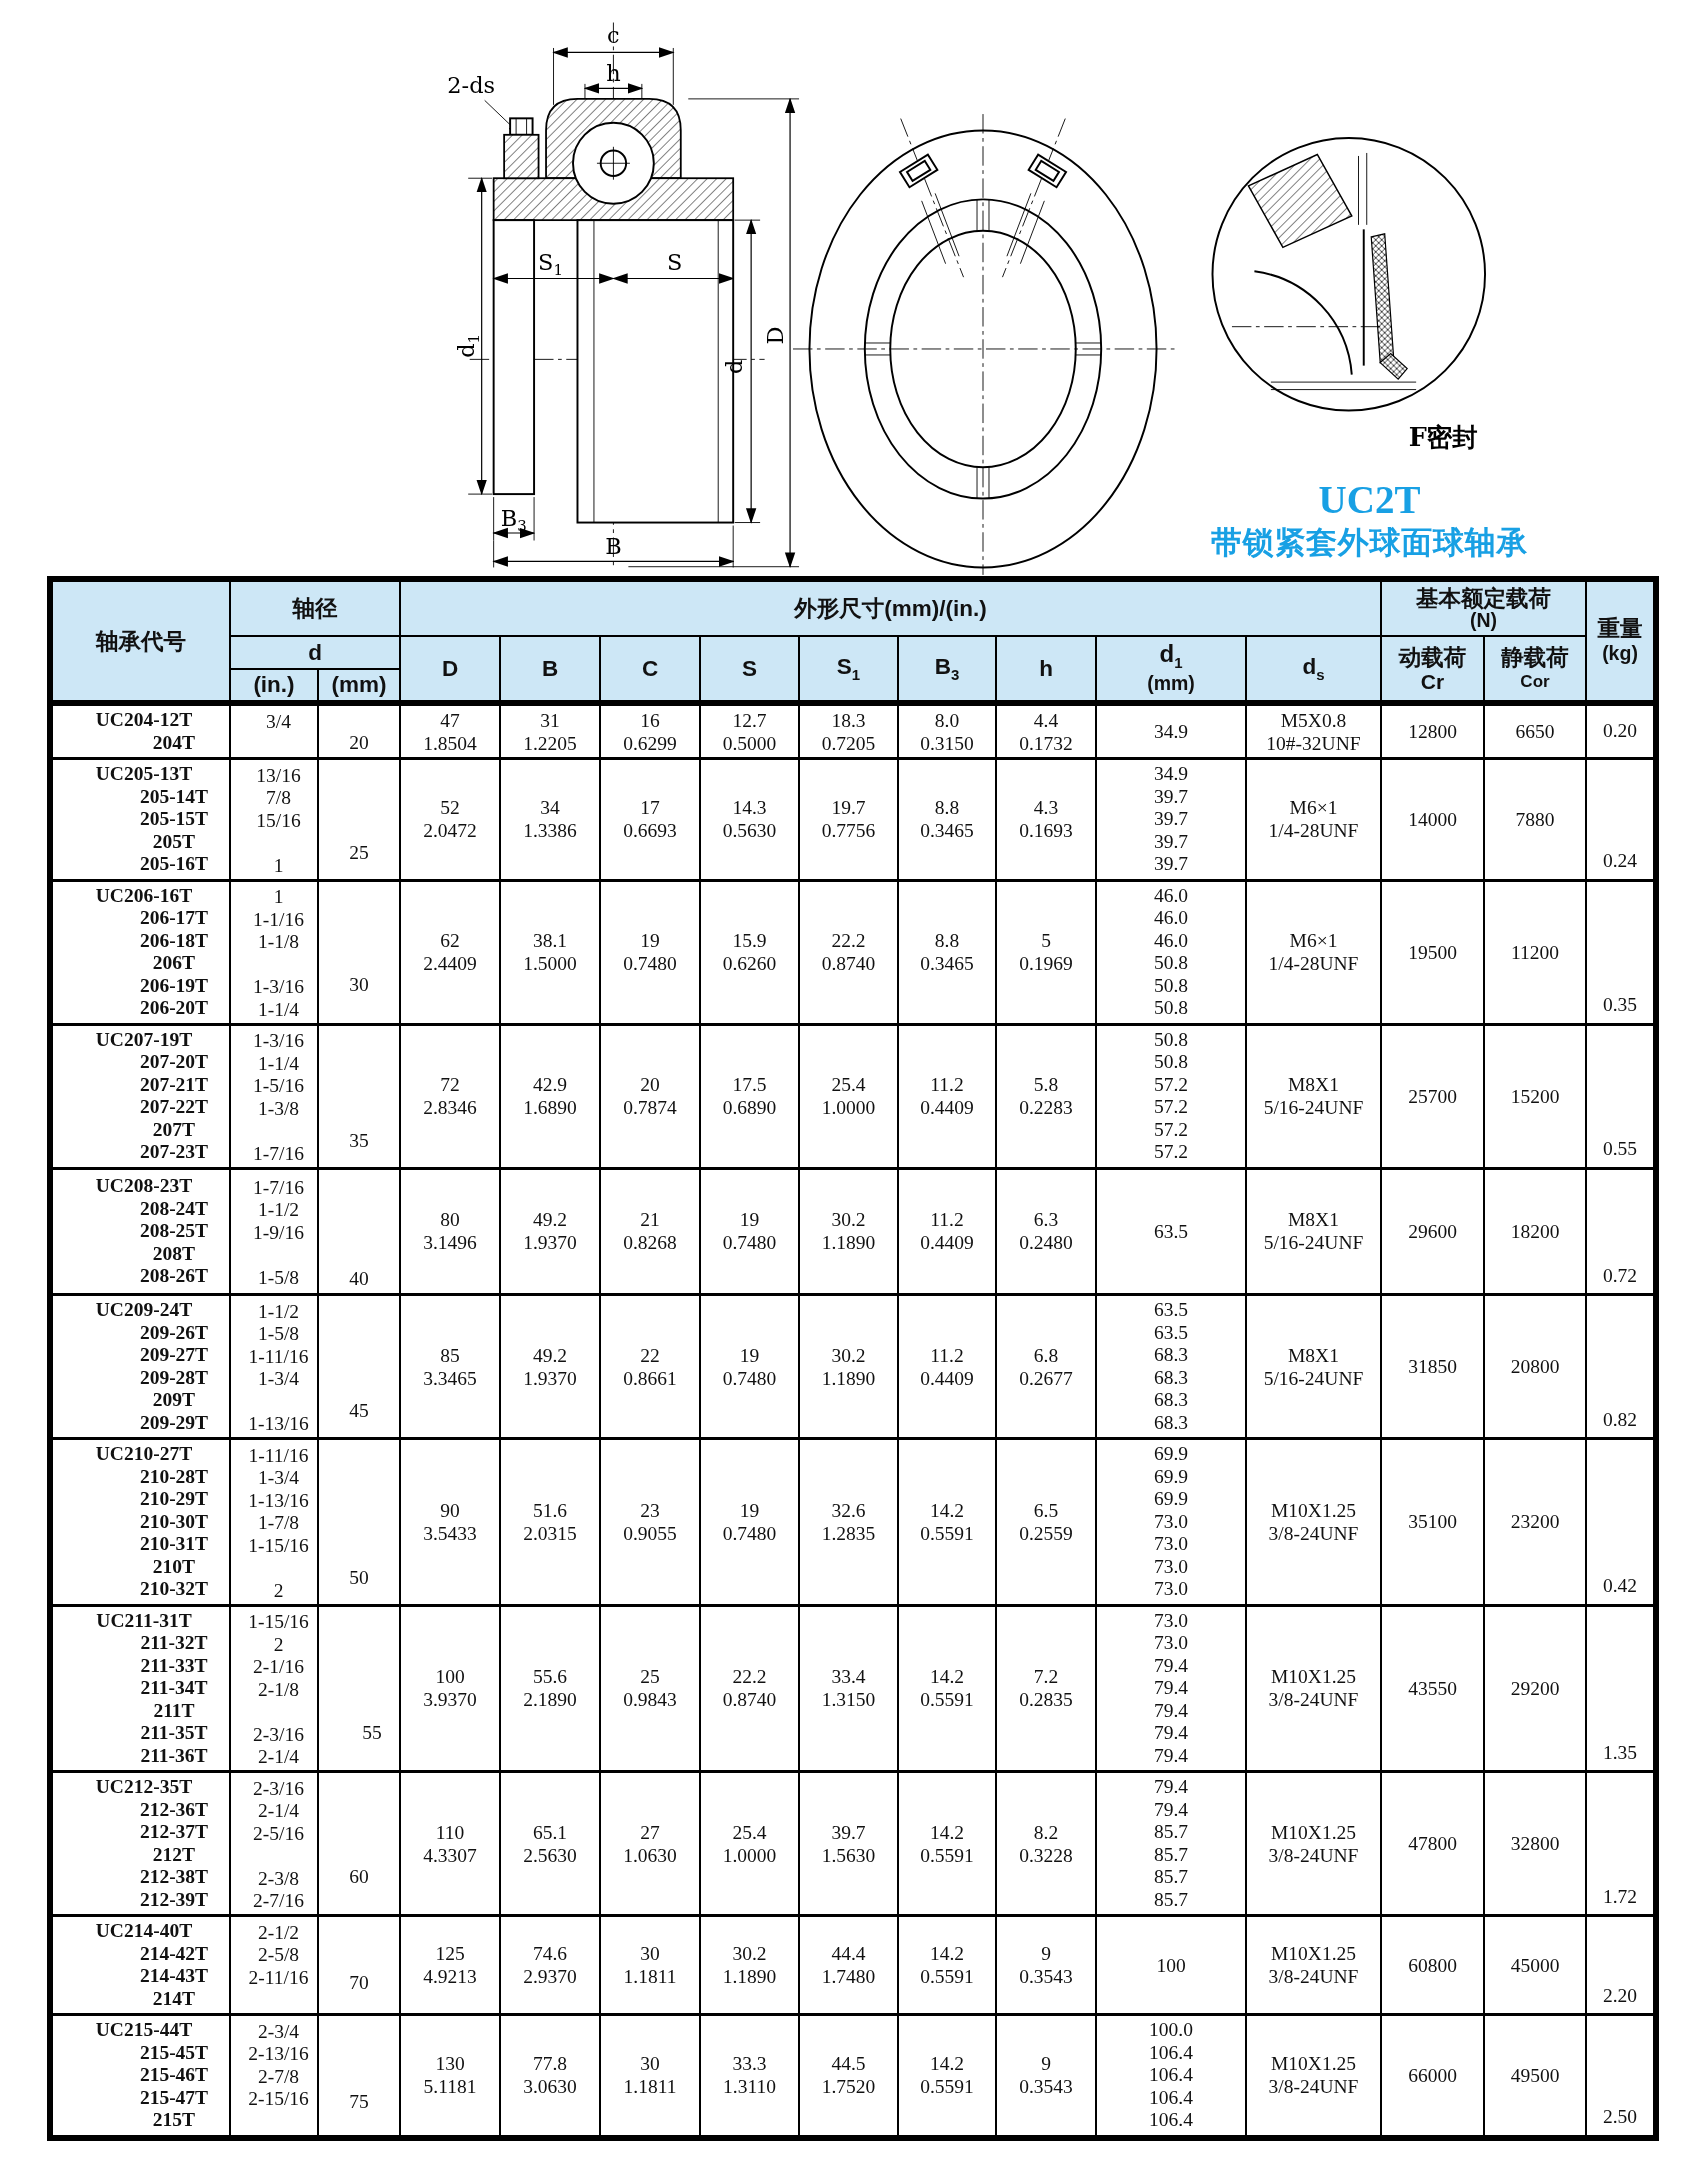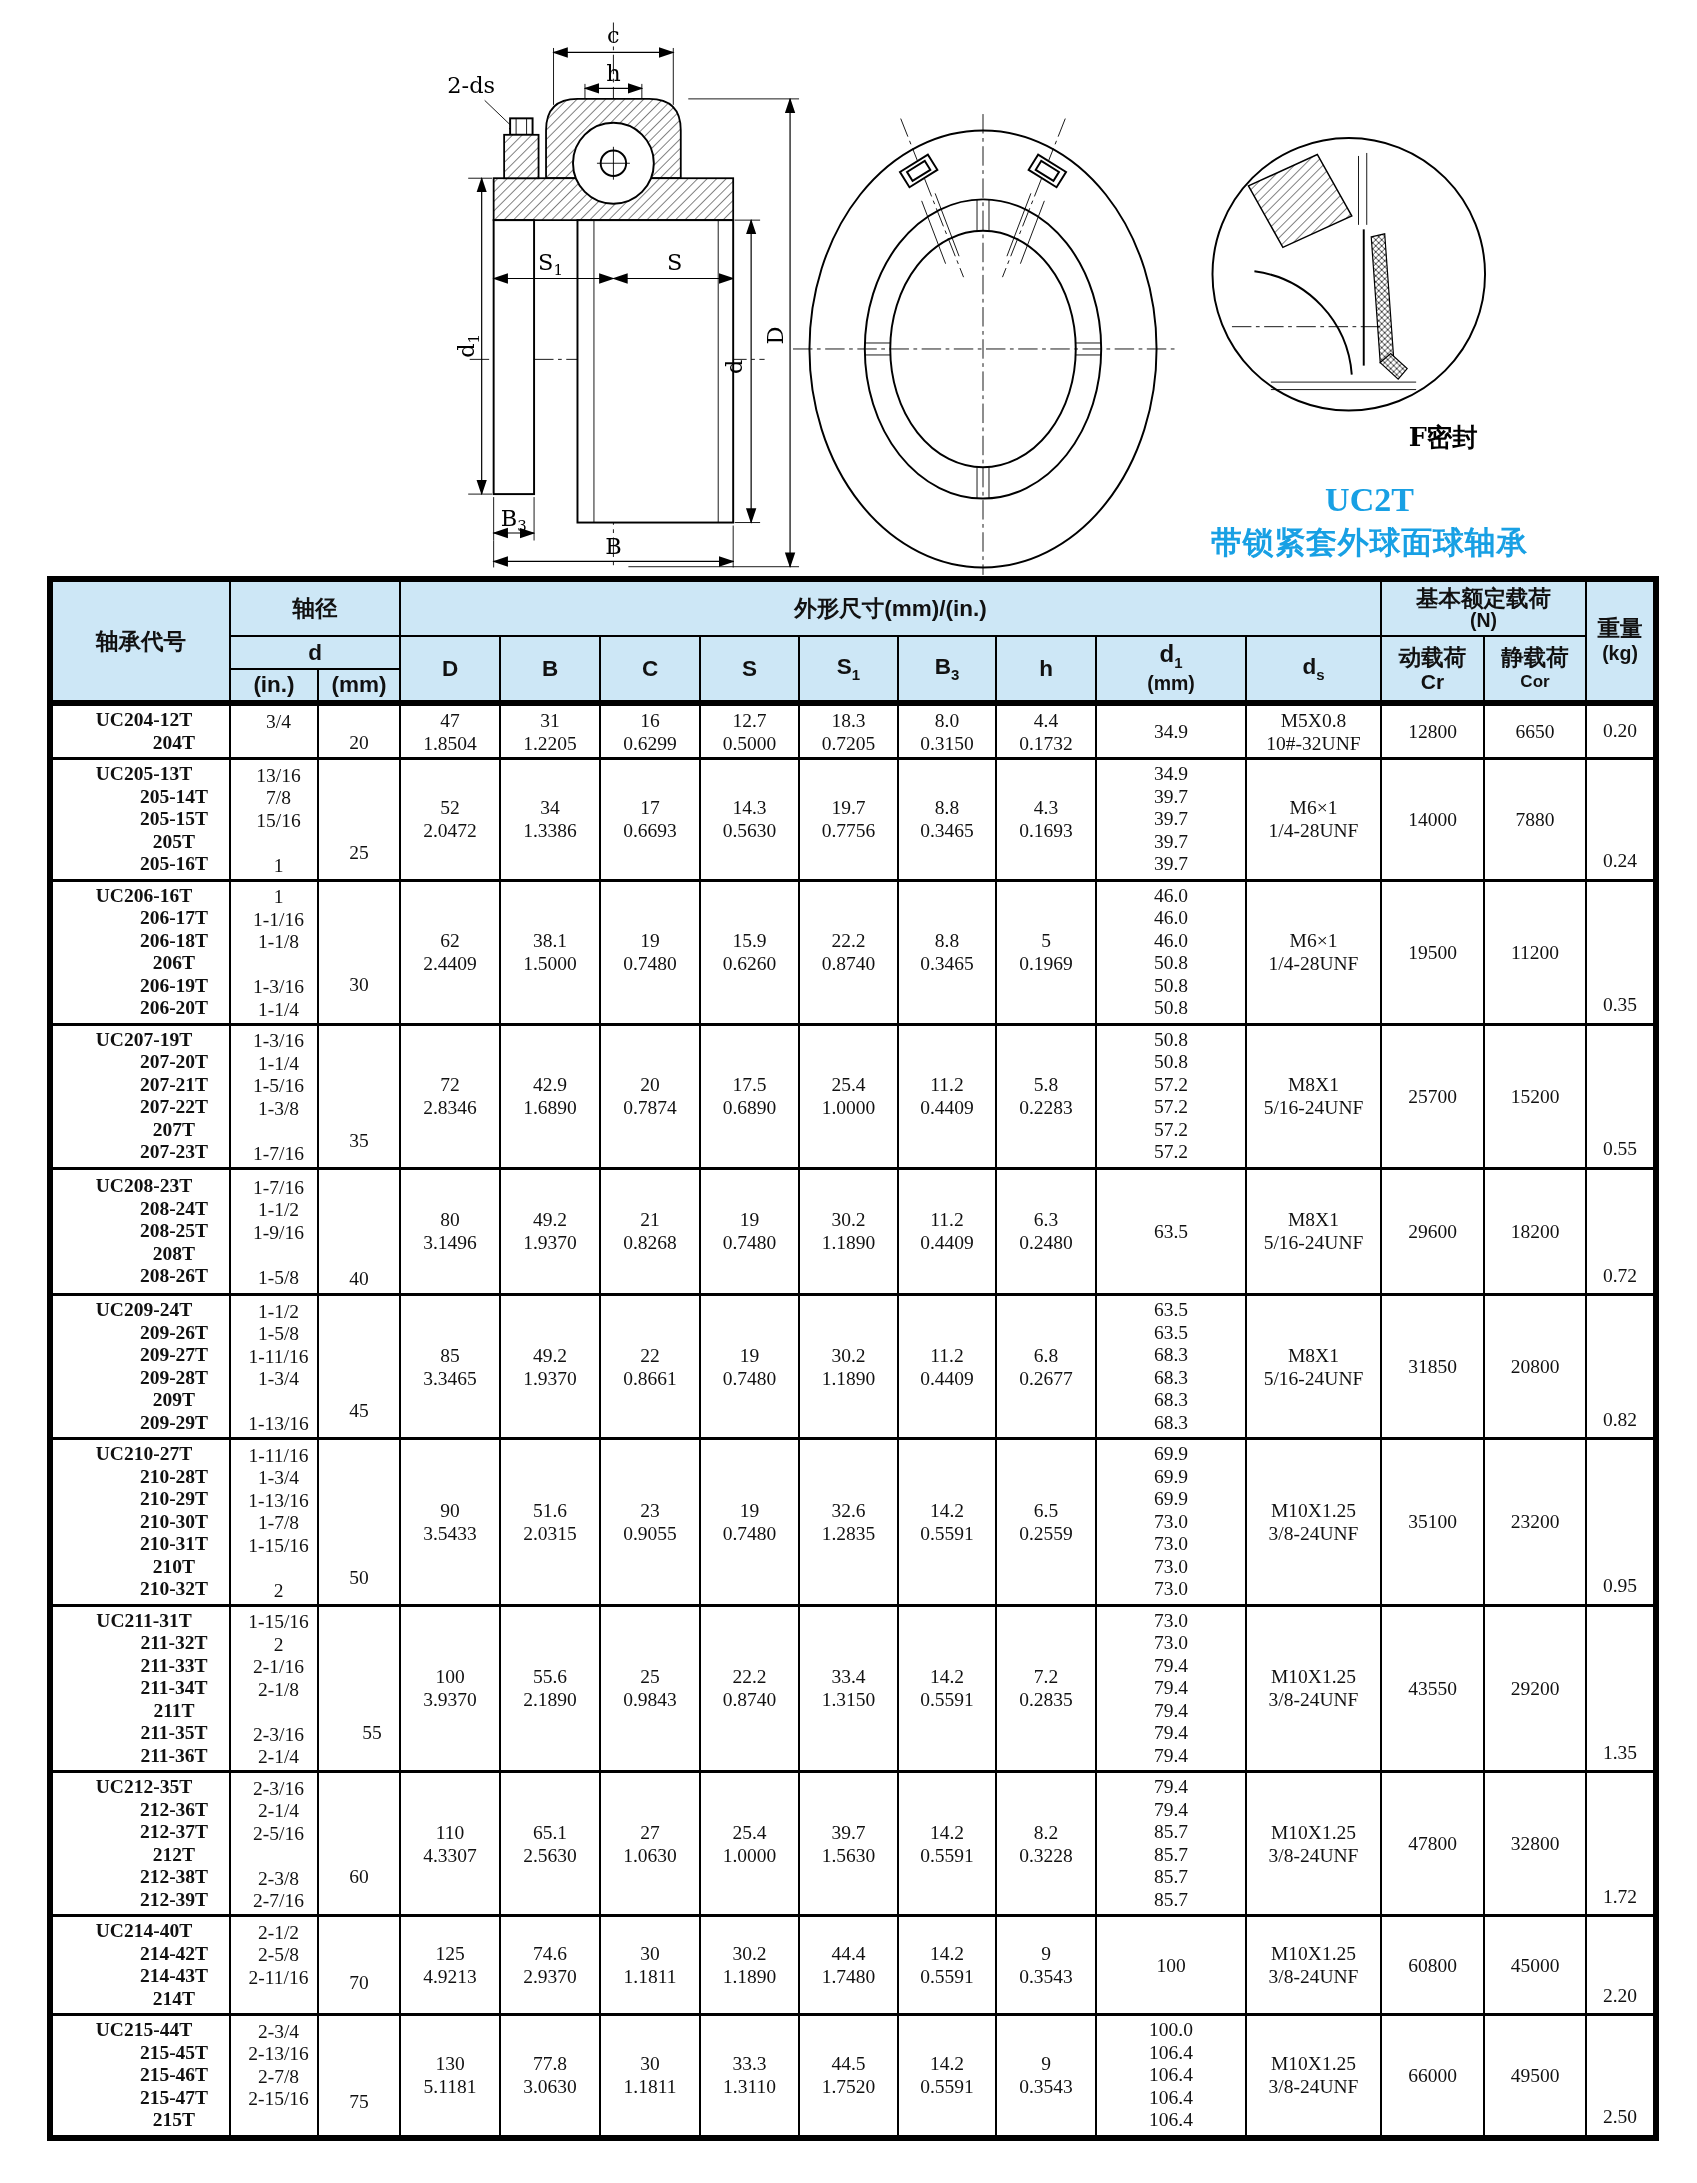--- a/index.html
+++ b/index.html
@@ -13,21 +13,21 @@
   .lbl{font-size:30px;fill:#000;}
   .sublbl{font-size:20px;}
   .shape{fill:#fff;stroke:#000;stroke-width:2.6;}
   .shape2{fill:none;stroke:#000;stroke-width:2.6;}
   .thin{stroke:#000;stroke-width:1.2;fill:none;}
   .dim{stroke:#000;stroke-width:1.6;fill:none;}
   .cl{stroke:#000;stroke-width:1.2;fill:none;stroke-dasharray:26 6 5 6;}
   .hatched{fill:url(#hat1);stroke:#000;stroke-width:2.4;}
   
   .series-title{left:1190px;top:479px;width:359px;text-align:center;}
-  .series-title .t1{font-family:"Liberation Serif","DejaVu Serif",serif;font-weight:bold;font-size:34px;color:var(--title-blue,#18a0e4);line-height:42px;}
+  .series-title .t1{font-family:"Liberation Serif","DejaVu Serif",serif;font-weight:bold;font-size:39px;color:var(--title-blue,#18a0e4);line-height:42px;}
   .series-title .t2{font-weight:bold;font-size:31px;color:var(--title-blue,#18a0e4);line-height:37px;margin-top:3px;letter-spacing:0.7px;}
   
   table.spec{border-collapse:collapse;table-layout:fixed;position:absolute;left:47px;top:576px;border:6px solid #000;}
   .spec th,.spec td{border:2.2px solid #000;padding:0;overflow:hidden;}
   .spec thead th{background:var(--header-bg,#cde7f6);font-weight:bold;font-size:22.5px;text-align:center;vertical-align:middle;}
   .spec thead tr:nth-child(1){height:57px;}
   .spec thead tr:nth-child(2){height:33px;}
   .spec thead tr:nth-child(3){height:34px;}
   .dimletter{font-size:24px;font-family:"Liberation Sans","DejaVu Sans",sans-serif;}
   .spec th sub{font-size:15px;}
@@ -709,21 +709,21 @@
           <div class="ln">M10X1.25</div>
           <div class="ln">3/8-24UNF</div>
         </td>
         <td class="dims">
           <div class="ln">35100</div>
         </td>
         <td class="dims">
           <div class="ln">23200</div>
         </td>
         <td class="kgcol bottom">
-          <div class="ln">0.95</div>
+          <div class="ln">0.42</div>
         </td>
       </tr>
       <tr>
         <td class="codes">
           <div class="ln code">UC211-31T</div>
           <div class="ln code indent">211-32T</div>
           <div class="ln code indent">211-33T</div>
           <div class="ln code indent">211-34T</div>
           <div class="ln code indent">211T</div>
           <div class="ln code indent">211-35T</div>

